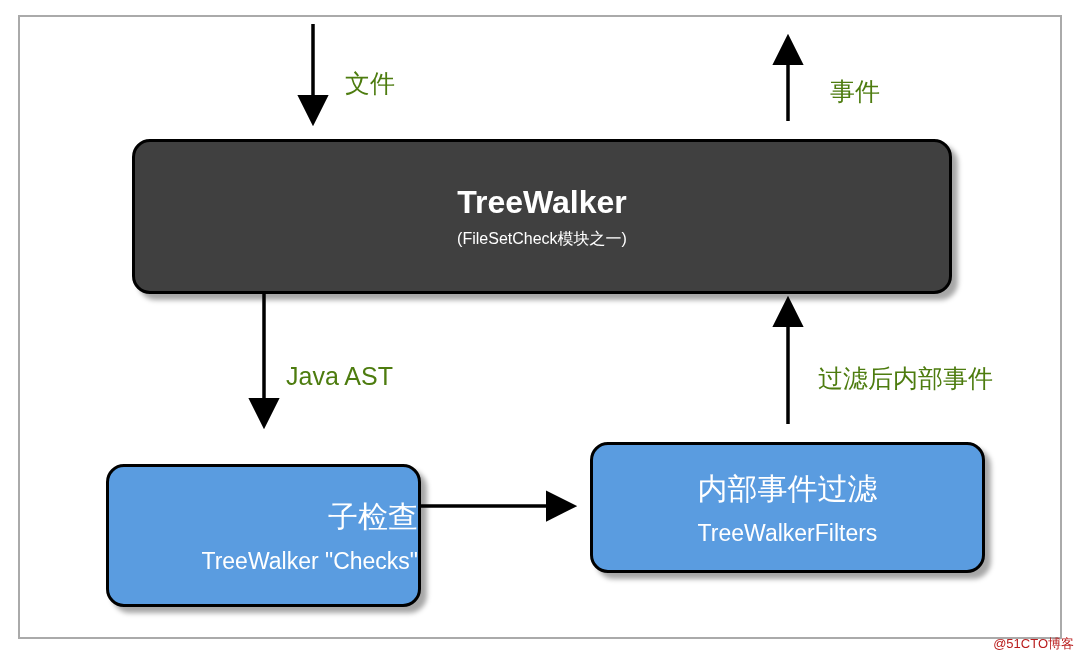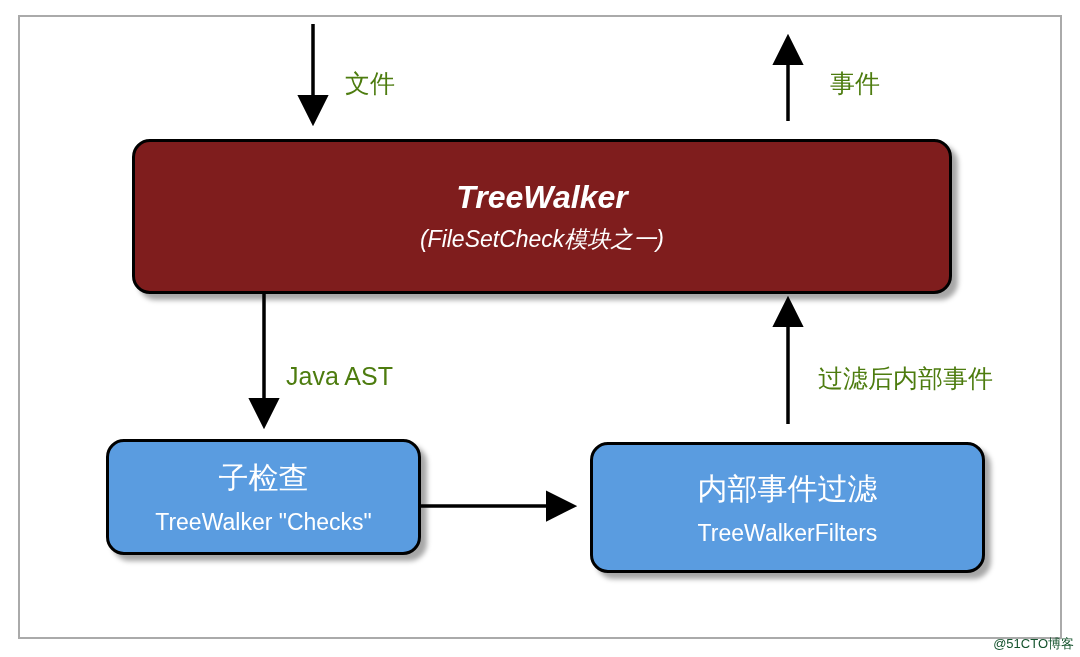--- a/index.html
+++ b/index.html
@@ -23,66 +23,67 @@
     position: absolute;
     border: 3px solid #000;
     border-radius: 18px;
     display: flex;
     flex-direction: column;
     align-items: center;
     justify-content: center;
     color: #fff;
     box-shadow: 6px 6px 5px rgba(0,0,0,0.35);
   }
-  .box-dark { background: #7f1d1d; font-style: italic; }
+  .box-dark { background: #404040; }
   .box-light { background: #5a9ce0; }
   .tw-box {
     left: 112px;
     top: 122px;
     width: 820px;
     height: 155px;
   }
   .tw-title { font-size: 32px; font-weight: 700; margin-bottom: 8px; }
-  .tw-sub { font-size: 23px; }
+  .tw-sub { font-size: 16px; }
   .checks-box {
     left: 86px;
-    top: 422px;
+    top: 447px;
     width: 315px;
-    height: 116px;
+    height: 143px;
+    align-items: flex-end;
   }
   .filters-box {
     left: 570px;
     top: 425px;
     width: 395px;
     height: 131px;
   }
   .sub-title { font-size: 30px; font-weight: 500; margin-bottom: 10px; }
   .sub-sub { font-size: 23px; }
   .label {
     position: absolute;
     font-size: 25px;
     color: #4d7c0f;
   }
   .lbl-file   { left: 325px; top: 50px; }
-  .lbl-event  { left: 810px; top: 50px; }
+  .lbl-event  { left: 810px; top: 58px; }
   .lbl-ast    { left: 266px; top: 345px; }
   .lbl-inner  { left: 435px; top: 470px; }
   .lbl-filtered { left: 798px; top: 345px; }
   svg.arrows {
     position: absolute;
     left: 0; top: 0;
     width: 1044px; height: 624px;
     pointer-events: none;
   }
   .watermark {
     position: absolute;
     right: 6px;
     bottom: 4px;
     font-size: 13px;
-    color: #14532d;
+    color: #b91c1c;
   }
 </style>
 </head>
 <body>
 
 <div class="frame">
 
   <svg class="arrows">
     <defs>
       <marker id="arrh" viewBox="0 0 12 12" refX="10" refY="6" markerWidth="9" markerHeight="9" orient="auto-start-reverse">

